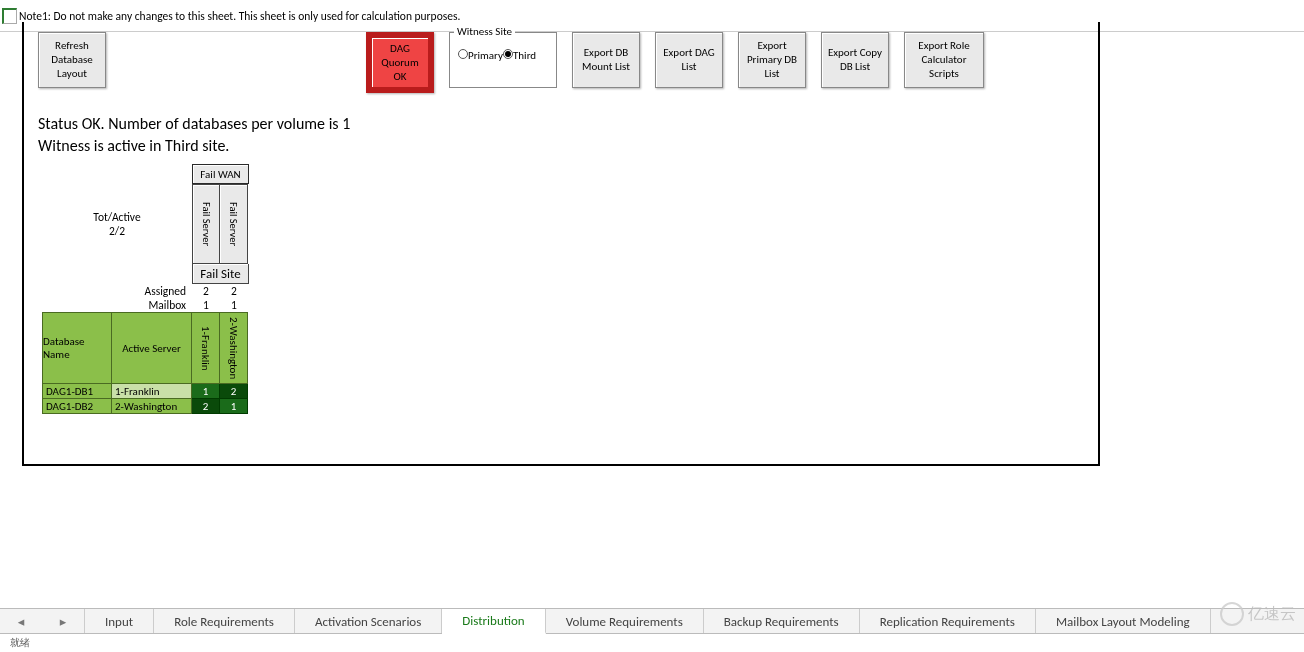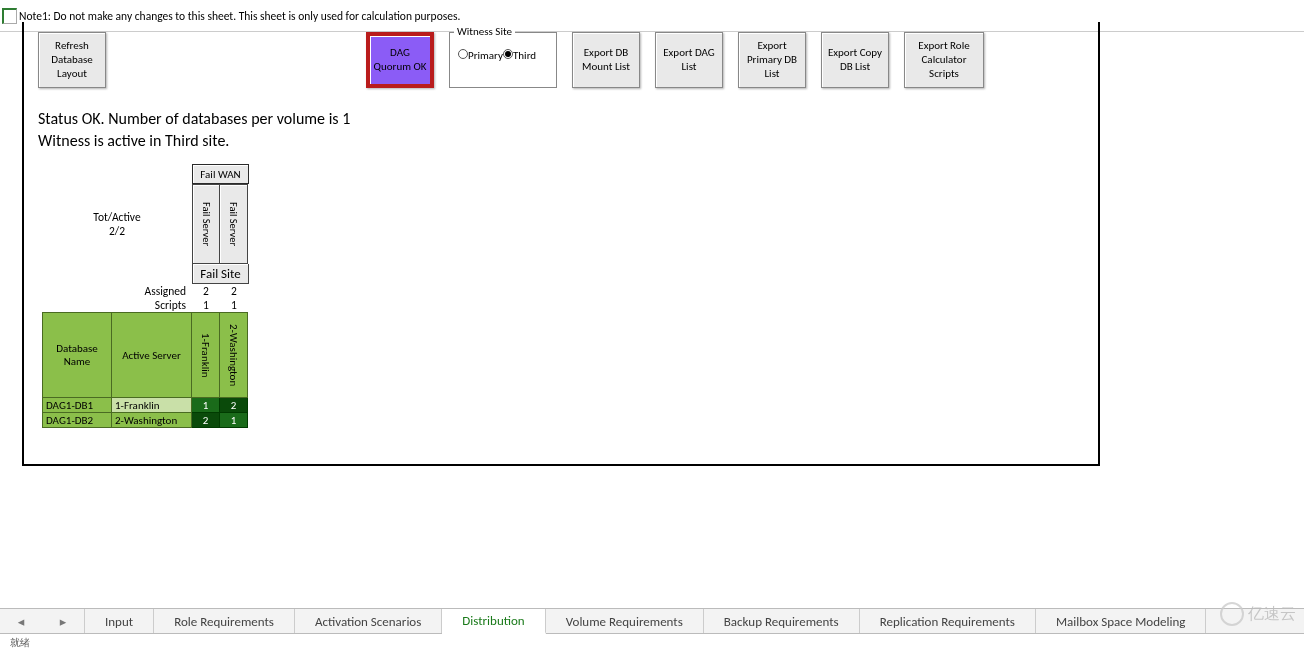--- a/index.html
+++ b/index.html
@@ -43,22 +43,22 @@
     border:1px solid #888;
     box-shadow:1px 1px 0 #fff inset, 1px 1px 2px rgba(0,0,0,.3);
     font-size:11px;
     text-align:center;
     display:flex; align-items:center; justify-content:center;
     padding:4px 2px;
     cursor:pointer;
     line-height:1.25;
   }
   .btn-green {
-    background:#8b5cf6;
-    border:4px solid #b91c1c;
+    background:#ef4444;
+    border:6px solid #b91c1c;
     color:#000;
   }
   .spacer { width:230px; }
   .fieldset {
     border:1px solid #888;
     padding:6px 8px 20px 8px;
     width:108px;
     font-size:11px;
     height:56px;
     position:relative;
@@ -116,23 +116,23 @@
   }
   .aa-row { display:flex; font-size:11.5px;align-items:flex-end; }
   .aa-label { width:150px; text-align:right; padding-right:6px; }
   .aa-val { width:28px; text-align:center; }
   
   .db-table { margin-top:0; }
   .db-head { display:flex; }
   .db-hcell {
     background:#8bbf4a;
     border:1px solid #4a6b22;
-    height:86px;
-    display:flex;align-items:center;justify-content:center;
-    font-size:11px; text-align:center;
+    height:72px;
+    display:flex;align-items:center;justify-content:center;
+    font-size:11px; text-align:left;
   }
   .db-hname { width:70px; }
   .db-hactive { width:80px; border-left:none;}
   .db-vcol {
     width:28px;
     background:#8bbf4a;
     border:1px solid #4a6b22;
     border-left:none;
     writing-mode:vertical-rl;
     display:flex;align-items:center;justify-content:center;
@@ -250,21 +250,21 @@
       <div class="fail-col">Fail Server</div>
       <div class="fail-col">Fail Server</div>
     </div>
     <div class="failsite">Fail Site</div>
     <div class="aa-row">
       <div class="aa-label">Assigned</div>
       <div class="aa-val">2</div>
       <div class="aa-val">2</div>
     </div>
     <div class="aa-row">
-      <div class="aa-label">Scripts</div>
+      <div class="aa-label">Mailbox</div>
       <div class="aa-val">1</div>
       <div class="aa-val">1</div>
     </div>
 
     <div class="db-table">
       <div class="db-head">
         <div class="db-hcell db-hname">Database Name</div>
         <div class="db-hcell db-hactive">Active Server</div>
         <div class="db-vcol">1-Franklin</div>
         <div class="db-vcol">2-Washington</div>
@@ -291,21 +291,21 @@
     <span>▸</span>
   </div>
   <div id="tabs-container" style="display: flex;">
       <div class="tab">Input</div>
       <div class="tab">Role Requirements</div>
       <div class="tab">Activation Scenarios</div>
       <div class="tab active">Distribution</div>
       <div class="tab">Volume Requirements</div>
       <div class="tab">Backup Requirements</div>
       <div class="tab">Replication Requirements</div>
-      <div class="tab">Mailbox Space Modeling</div>
+      <div class="tab">Mailbox Layout Modeling</div>
     </div>
 </div>
 
 <div class="statusbar">
   <span>就绪</span>
 </div>
 
 <div class="watermark">
   <span class="watermark-icon"></span>
   <span>亿速云</span>

